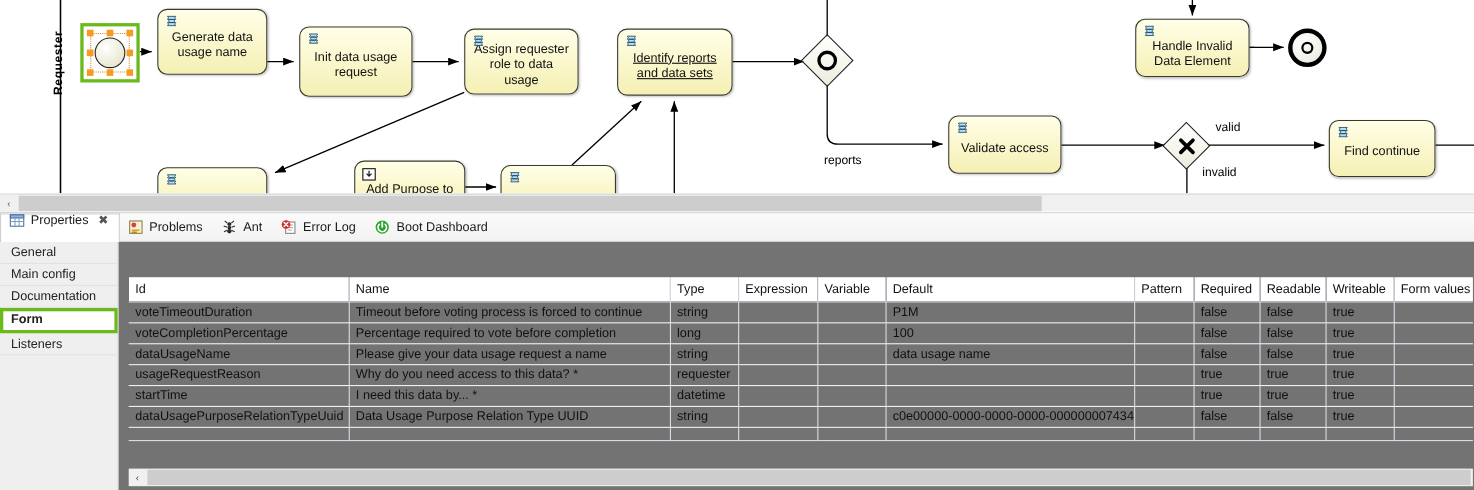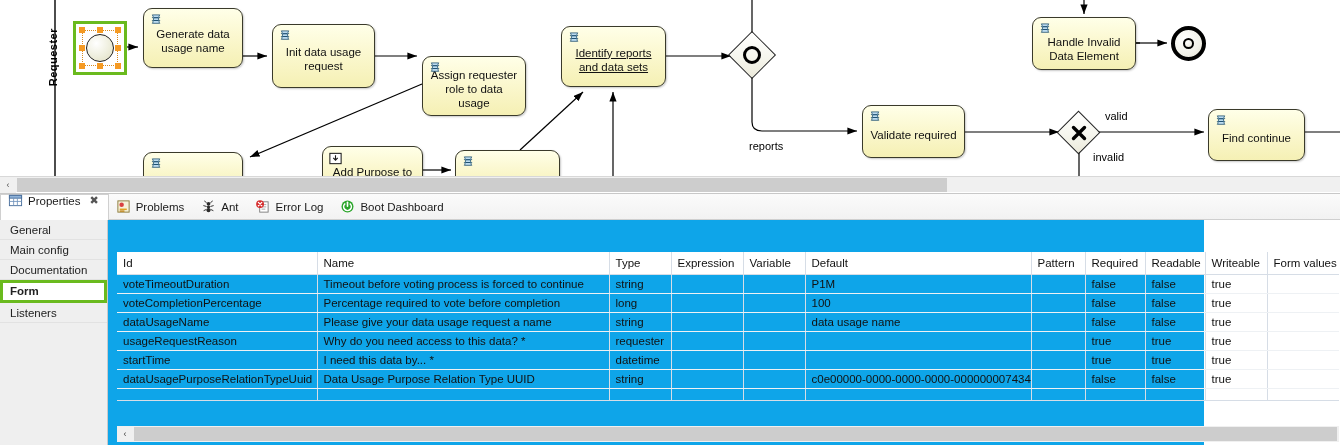--- a/index.html
+++ b/index.html
@@ -186,22 +186,22 @@
     border: 3px solid #6aba1e;
     height: 23px;
     line-height: 17px;
     padding-left: 7px;
   }
 
   
   #table-panel {
     position: absolute;
     left: 108px; top: 26px;
-    width: 1096px; height: 226px;
-    background: #0ea5e9;
+    width: 1232px; height: 226px;
+    background: #737373;
   }
   table.proptable {
     position: absolute;
     left: 9px; top: 32px;
     border-collapse: collapse;
     table-layout: fixed;
     width: 1222px;
     font-size: 11.5px;
     color: #111;
   }
@@ -313,39 +313,39 @@
     <span class="tasklabel">Generate data usage name</span>
   </div>
 
   <div class="bpmn-task" style="left:272px; top:24px; width:103px; height:64px;">
     <svg class="task-icon" viewBox="0 0 16 16">
       <path d="M3.5 2 h8 q-2 1.5 0 3 h-6 q-2 1.5 0 3 h6 q-2 1.5 0 3 h-8 q2 -1.5 0 -3 h6 q2 -1.5 0 -3 h-6 q2 -1.5 0 -3 z" fill="#bcdcf0" stroke="#16496b" stroke-width="0.8" stroke-linejoin="round"></path>
     </svg>
     <span class="tasklabel">Init data usage request</span>
   </div>
 
-  <div class="bpmn-task" style="left:422px; top:26px; width:104px; height:60px;margin-top:30px;">
+  <div class="bpmn-task" style="left:422px; top:26px; width:104px; height:60px;">
     <svg class="task-icon" viewBox="0 0 16 16">
       <path d="M3.5 2 h8 q-2 1.5 0 3 h-6 q-2 1.5 0 3 h6 q-2 1.5 0 3 h-8 q2 -1.5 0 -3 h6 q2 -1.5 0 -3 h-6 q2 -1.5 0 -3 z" fill="#bcdcf0" stroke="#16496b" stroke-width="0.8" stroke-linejoin="round"></path>
     </svg>
     <span class="tasklabel">Assign requester role to data usage</span>
   </div>
 
   <div class="bpmn-task" style="left:561px; top:26px; width:105px; height:61px;text-decoration:underline;">
     <svg class="task-icon" viewBox="0 0 16 16">
       <path d="M3.5 2 h8 q-2 1.5 0 3 h-6 q-2 1.5 0 3 h6 q-2 1.5 0 3 h-8 q2 -1.5 0 -3 h6 q2 -1.5 0 -3 h-6 q2 -1.5 0 -3 z" fill="#bcdcf0" stroke="#16496b" stroke-width="0.8" stroke-linejoin="round"></path>
     </svg>
     <span class="tasklabel">Identify reports and data sets</span>
   </div>
 
   <div class="bpmn-task" style="left:862px; top:105px; width:103px; height:53px;">
     <svg class="task-icon" viewBox="0 0 16 16">
       <path d="M3.5 2 h8 q-2 1.5 0 3 h-6 q-2 1.5 0 3 h6 q-2 1.5 0 3 h-8 q2 -1.5 0 -3 h6 q2 -1.5 0 -3 h-6 q2 -1.5 0 -3 z" fill="#bcdcf0" stroke="#16496b" stroke-width="0.8" stroke-linejoin="round"></path>
     </svg>
-    <span class="tasklabel">Validate required</span>
+    <span class="tasklabel">Validate access</span>
   </div>
 
   <div class="bpmn-task" style="left:1208px; top:109px; width:97px; height:52px;">
     <svg class="task-icon" viewBox="0 0 16 16">
       <path d="M3.5 2 h8 q-2 1.5 0 3 h-6 q-2 1.5 0 3 h6 q-2 1.5 0 3 h-8 q2 -1.5 0 -3 h6 q2 -1.5 0 -3 h-6 q2 -1.5 0 -3 z" fill="#bcdcf0" stroke="#16496b" stroke-width="0.8" stroke-linejoin="round"></path>
     </svg>
     <span class="tasklabel">Find continue</span>
   </div>
 
   <div class="bpmn-task" style="left:1032px; top:17px; width:104px; height:53px; align-items:flex-start; padding-top:17px;">

